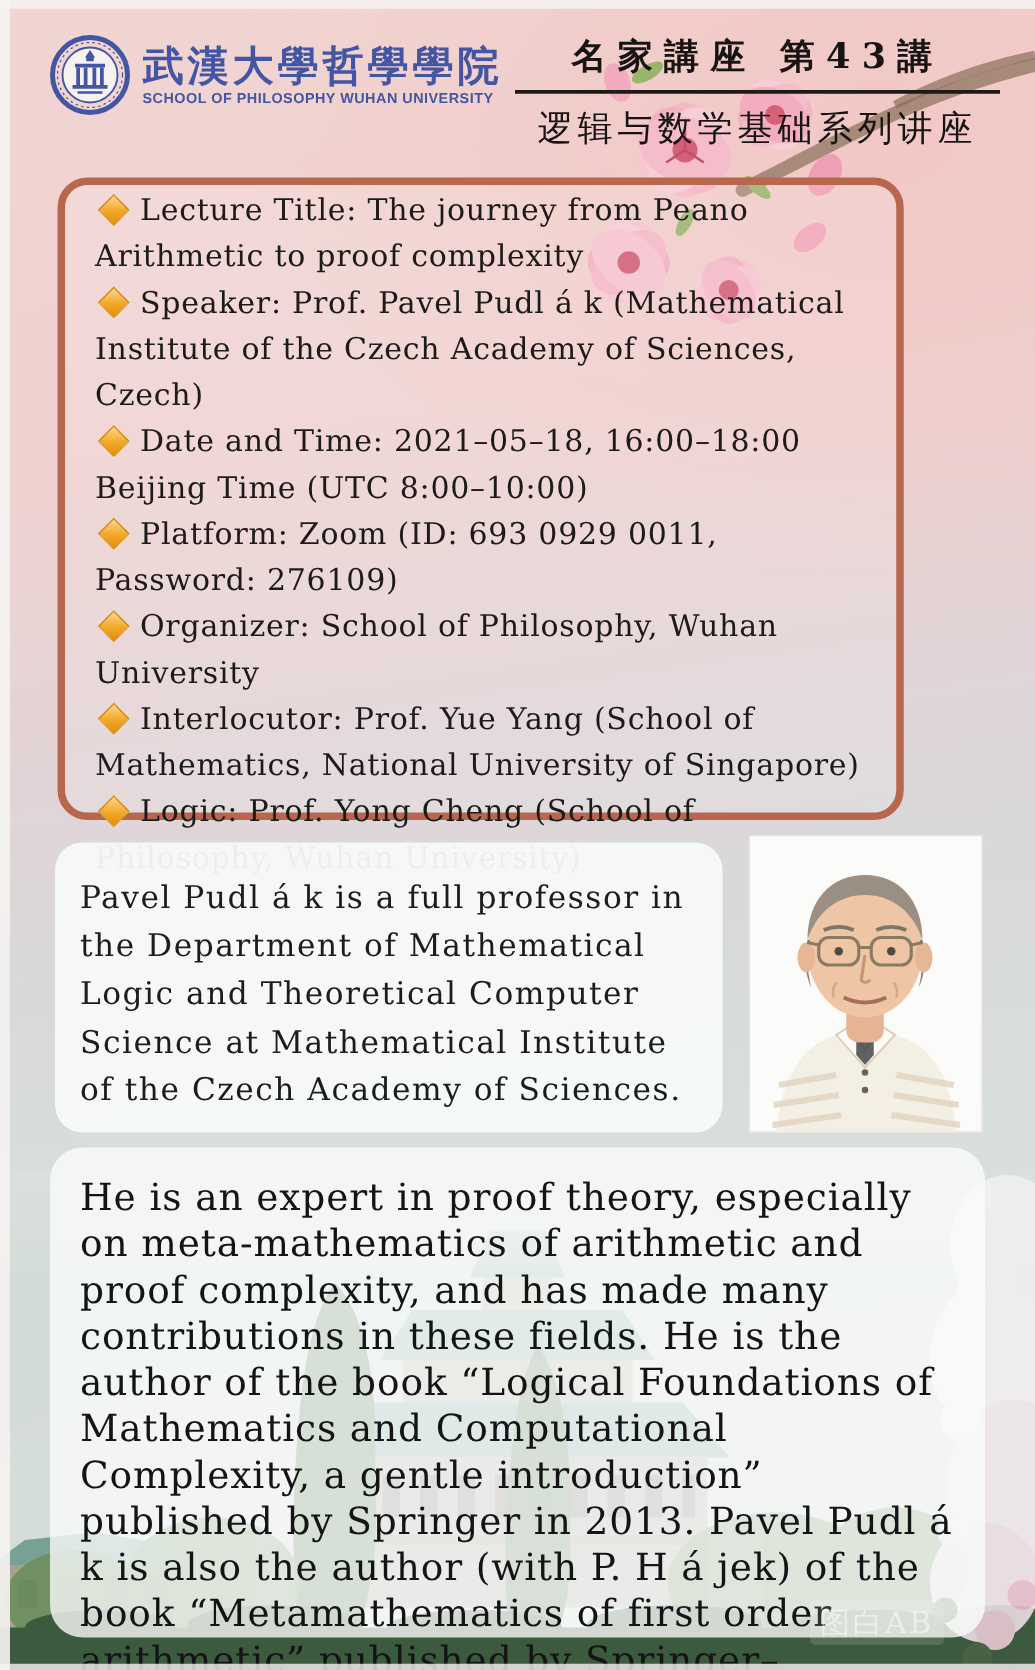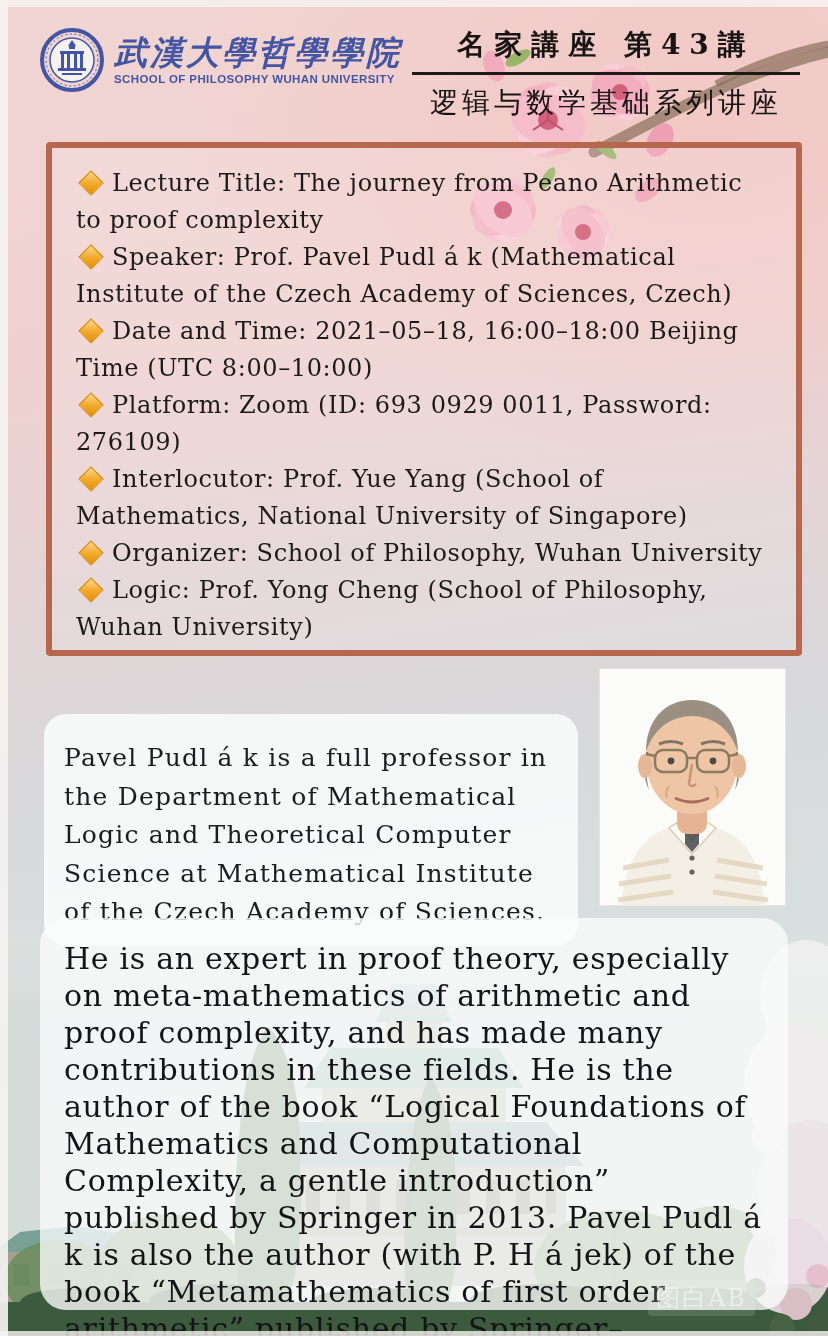--- a/index.html
+++ b/index.html
@@ -18,47 +18,47 @@
   .blossom-top{ position:absolute; top:0; right:0; width:430px; height:290px; }
   .blossom-right{ position:absolute; right:0; bottom:0; width:130px; height:400px; }
   .edge-left{ position:absolute; left:0; top:0; width:8px; height:1336px; background:rgba(244,242,240,.92); z-index:9; }
   .edge-top{ position:absolute; left:0; top:0; width:828px; height:7px; background:rgba(246,243,241,.85); z-index:9; }
   .edge-bottom{ position:absolute; left:0; bottom:0; width:828px; height:5px; background:rgba(246,244,242,.8); z-index:9; }
 
   
   .logo-group{ position:absolute; left:40px; top:28px; display:flex; align-items:center; z-index:5; }
   .logo-emblem{ width:64px; height:64px; flex:0 0 auto; }
   .logo-text{ margin-left:10px; color:#4355a3; }
-  .logo-cn{ font-size:33px; font-weight:bold; letter-spacing:3px; line-height:36px; font-family:"DejaVu Serif",serif;font-style:italic; }
+  .logo-cn{ font-size:33px; font-weight:bold; letter-spacing:3px; line-height:36px; font-family:"DejaVu Serif",serif; }
   .logo-en{ font-size:11.5px; font-weight:bold; letter-spacing:.4px; margin-top:2px; font-family:"Liberation Sans",sans-serif; }
 
   .series-group{ position:absolute; right:26px; top:26px; width:392px; text-align:center; z-index:5; color:#171413; }
   .series-title{ font-size:28px; font-weight:bold; letter-spacing:9px; white-space:nowrap; }
   .series-underline{ height:3px; background:#1d1a18; margin:8px 2px 0 2px; }
   .series-subtitle{ font-size:28px; font-weight:normal; letter-spacing:4px; margin-top:9px; white-space:nowrap; }
 
   
   .info-card{
-    position:absolute; left:46px; top:142px; width:756px; height:514px; z-index:4;
-    border:6px solid #b8674f; border-radius:4px;
+    position:absolute; left:46px; top:142px; width:677px; height:514px; z-index:4;
+    border:6px solid #b8674f; border-radius:24px;
     background:rgba(255,255,255,.13);
-    padding:17px 24px 0 24px;
+    padding:2px 24px 0 24px;
   }
   .info-item{ font-size:24px; letter-spacing:.6px; line-height:37px; color:#1d1b1a; }
   .diamond{
     display:inline-block; width:18px; height:18px; margin:0 12px 0 6px;
     background:linear-gradient(135deg,#fbd386 5%,#f2a727 55%,#e1900e 100%);
     border:1px solid rgba(190,120,12,.55);
     transform:rotate(45deg); vertical-align:-1px;
   }
 
   
   .bio-card-1{
     position:absolute; left:44px; top:674px; width:534px; height:232px; z-index:4;
-    background:rgba(247,250,249,.95); border-radius:22px; padding:25px 19px 0 20px;margin-top:40px;
+    background:rgba(247,250,249,.95); border-radius:22px; padding:25px 19px 0 20px;
   }
   .bio-card-1 p{ font-size:25px; letter-spacing:1.2px; line-height:38.5px; color:#1c1c1e; }
 
   .portrait{ position:absolute; left:599px; top:668px; width:187px; height:238px; z-index:4; }
 
   .bio-card-2{
     position:absolute; left:40px; top:918px; width:748px; height:392px; z-index:4;
     background:rgba(251,253,252,.78); border-radius:26px; padding:22px 20px 0 24px;
   }
   .bio-card-2 p{ font-size:30px; letter-spacing:.7px; line-height:37px; color:#141416; }
@@ -238,22 +238,22 @@
     <div class="series-title">名家講座 第43講</div>
     <div class="series-underline"></div>
     <div class="series-subtitle">逻辑与数学基础系列讲座</div>
   </div>
 
   <div class="info-card">
     <p class="info-item"><span class="diamond"></span><span>Lecture Title: The journey from Peano Arithmetic to proof complexity</span></p>
     <p class="info-item"><span class="diamond"></span><span>Speaker: Prof. Pavel Pudl á k (Mathematical Institute of the Czech Academy of Sciences, Czech)</span></p>
     <p class="info-item"><span class="diamond"></span><span>Date and Time: 2021–05–18, 16:00–18:00 Beijing Time (UTC 8:00–10:00)</span></p>
     <p class="info-item"><span class="diamond"></span><span>Platform: Zoom (ID: 693 0929 0011, Password: 276109)</span></p>
+    <p class="info-item"><span class="diamond"></span><span>Organizer: School of Philosophy, Wuhan University</span></p>
     <p class="info-item"><span class="diamond"></span><span>Interlocutor: Prof. Yue Yang (School of Mathematics, National University of Singapore)</span></p>
-    <p class="info-item"><span class="diamond"></span><span>Organizer: School of Philosophy, Wuhan University</span></p>
     <p class="info-item"><span class="diamond"></span><span>Logic: Prof. Yong Cheng (School of Philosophy, Wuhan University)</span></p>
   </div>
 
   <div class="bio-card-1">
     <p>Pavel Pudl á k is a full professor in the Department of Mathematical Logic and Theoretical Computer Science at Mathematical Institute of the Czech Academy of Sciences.</p>
   </div>
 
   <svg class="portrait" viewBox="0 0 187 238" aria-hidden="true">
     <rect x="0" y="0" width="187" height="238" fill="#fbfbfa"></rect>
     <rect x="0" y="0" width="187" height="238" fill="none" stroke="#e8e4e0" stroke-width="2"></rect>

